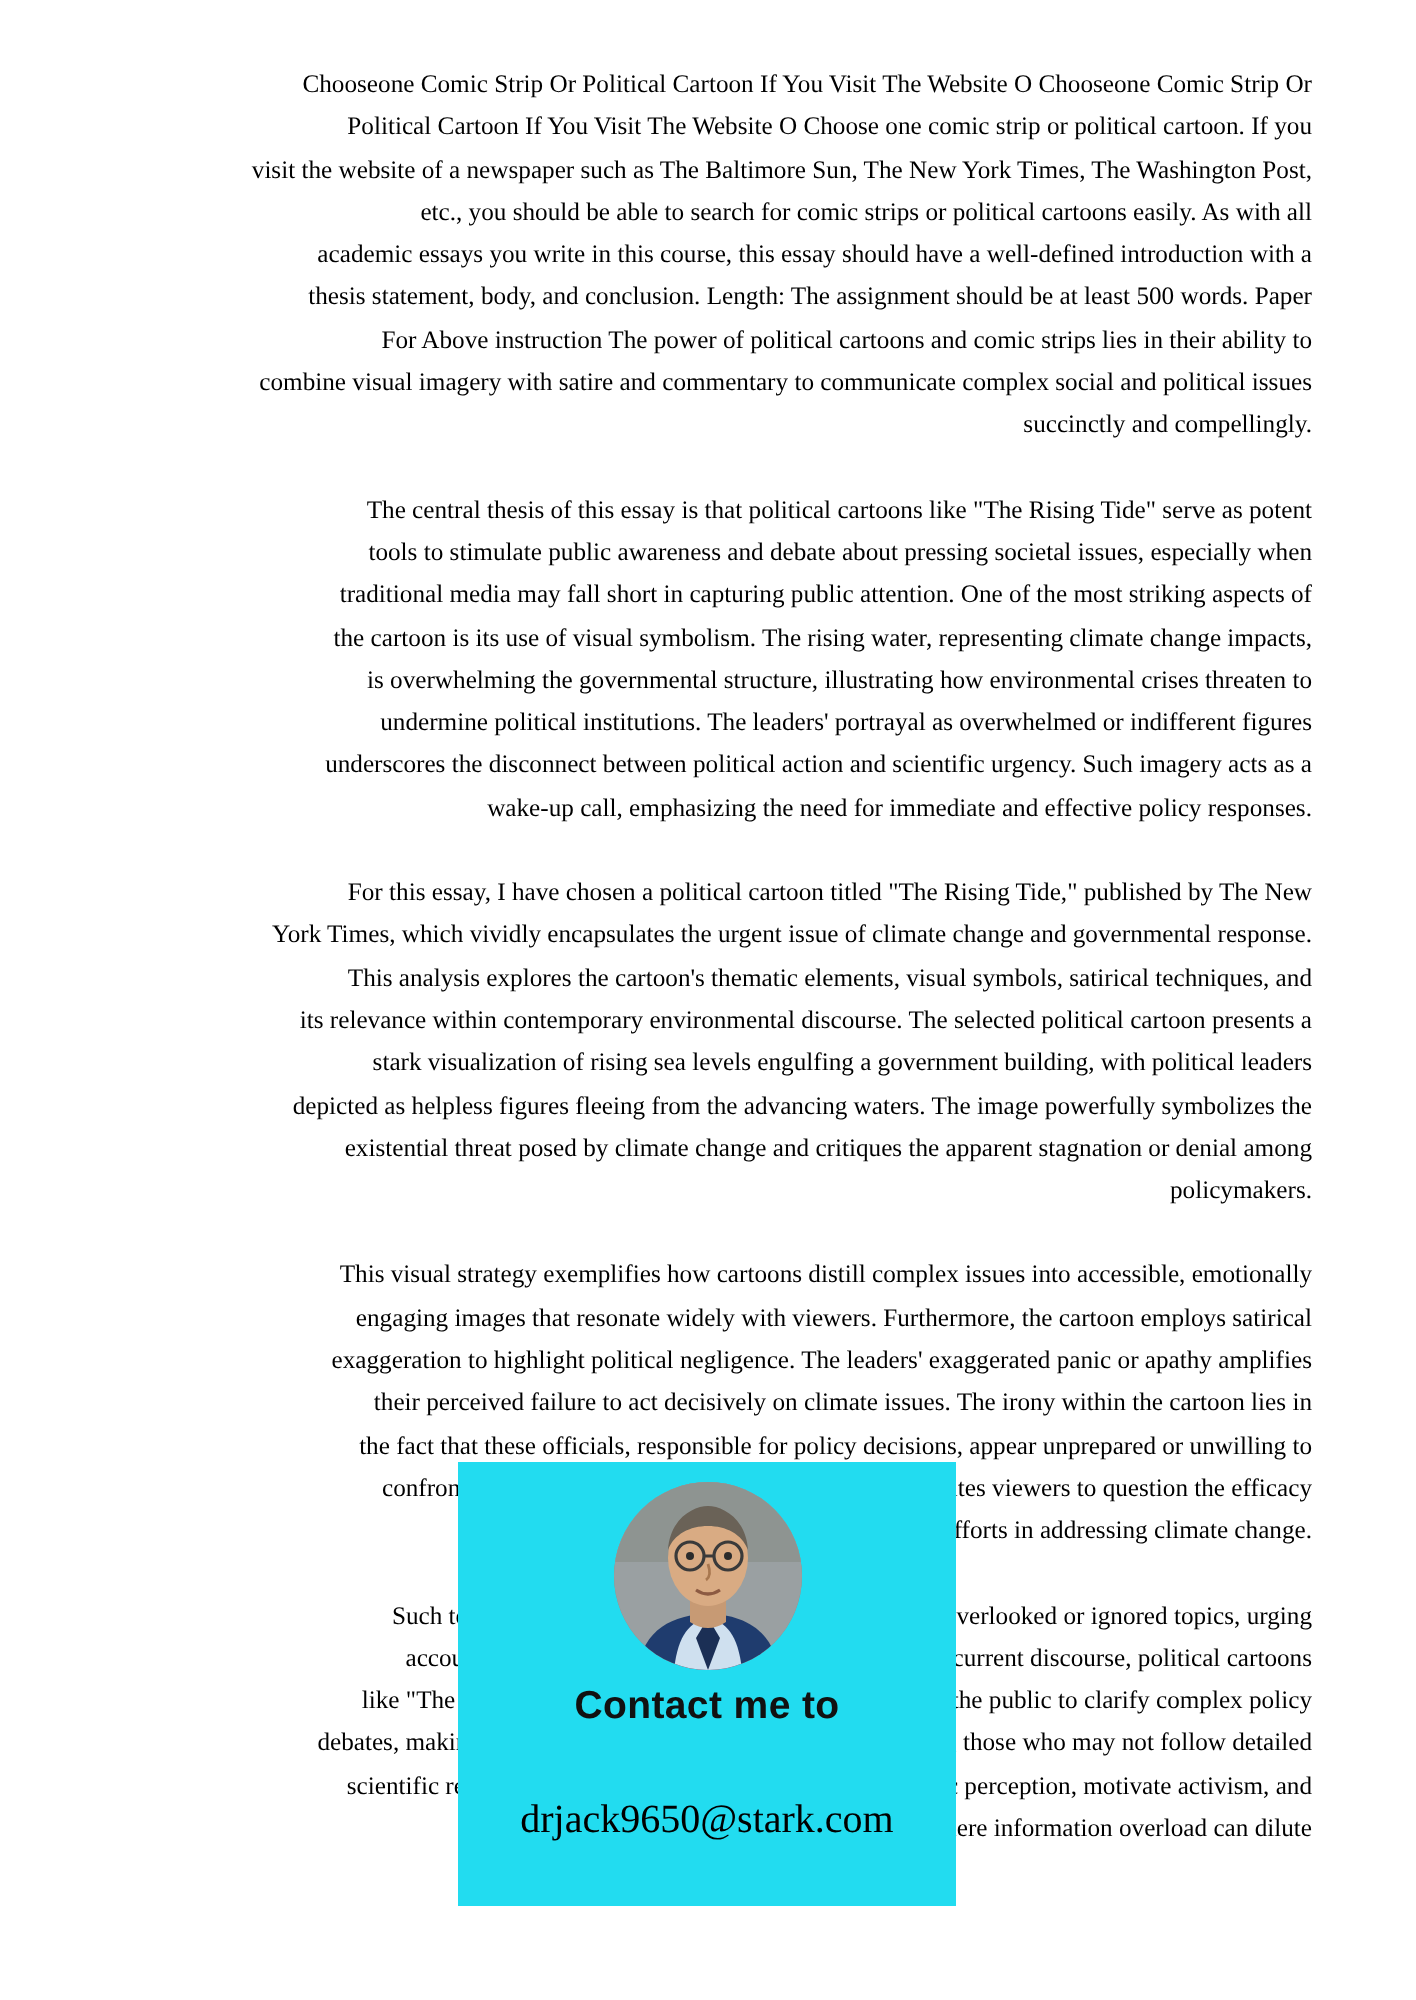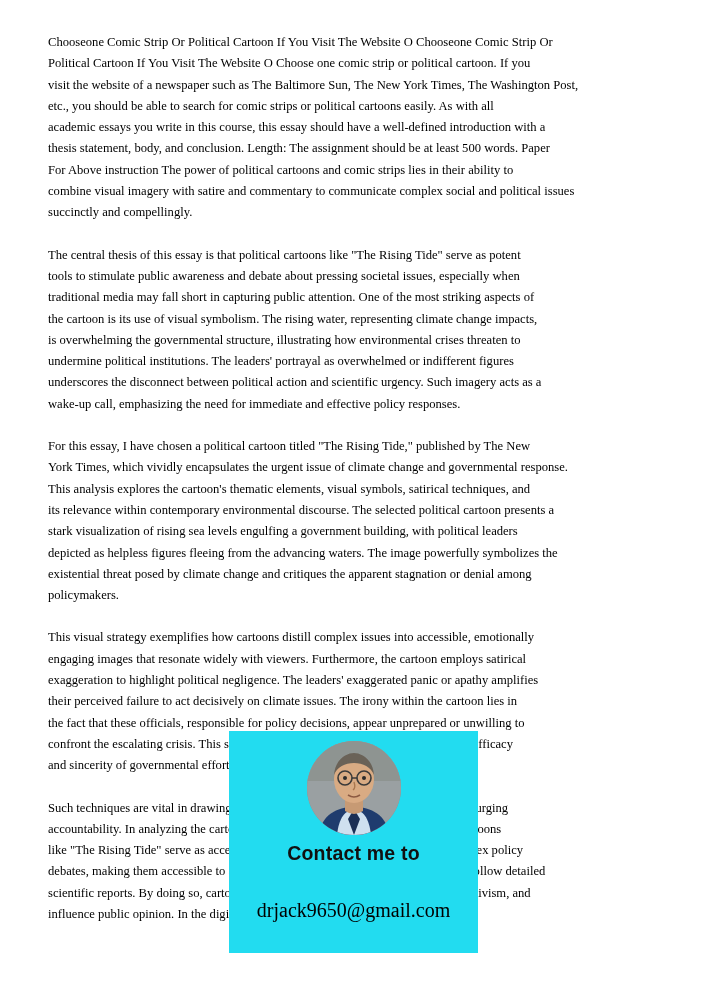--- a/index.html
+++ b/index.html
@@ -25,21 +25,21 @@
   }
   .doc-body {
     position: absolute;
     left: 48px;
     top: 32px;
     width: 608px;
   }
   .para {
     font-size: 12.6px;
     line-height: 21.3px;
-    text-align: left;
+    text-align: right;
     margin: 0 0 21px 0;
     color: #000;
     white-space: pre-wrap;
   }
   .para:last-child {
     margin-bottom: 0;
   }
   
   .overlay-card {
     position: absolute;
@@ -154,16 +154,16 @@
         <line x1="45" y1="37" x2="50" y2="37" stroke="#3a3a3a" stroke-width="1.6"></line>
 
         <circle cx="38" cy="37" r="2" fill="#2b2b2b"></circle>
         <circle cx="57" cy="37" r="2" fill="#2b2b2b"></circle>
 
         <path d="M47 41 q2 6 -1 8" stroke="#a8774f" stroke-width="1.4" fill="none"></path>
         <path d="M41 54 q6 4 12 0" stroke="#8c5a42" stroke-width="1.6" fill="none"></path>
       </svg>
     </div>
     <div class="overlay-line l1">Contact me to</div>
-    <div class="overlay-email">drjack9650@gmail.com</div>
+    <div class="overlay-email">drjack9650@stark.com</div>
   </div>
 
 </div>
 
 </body></html>

